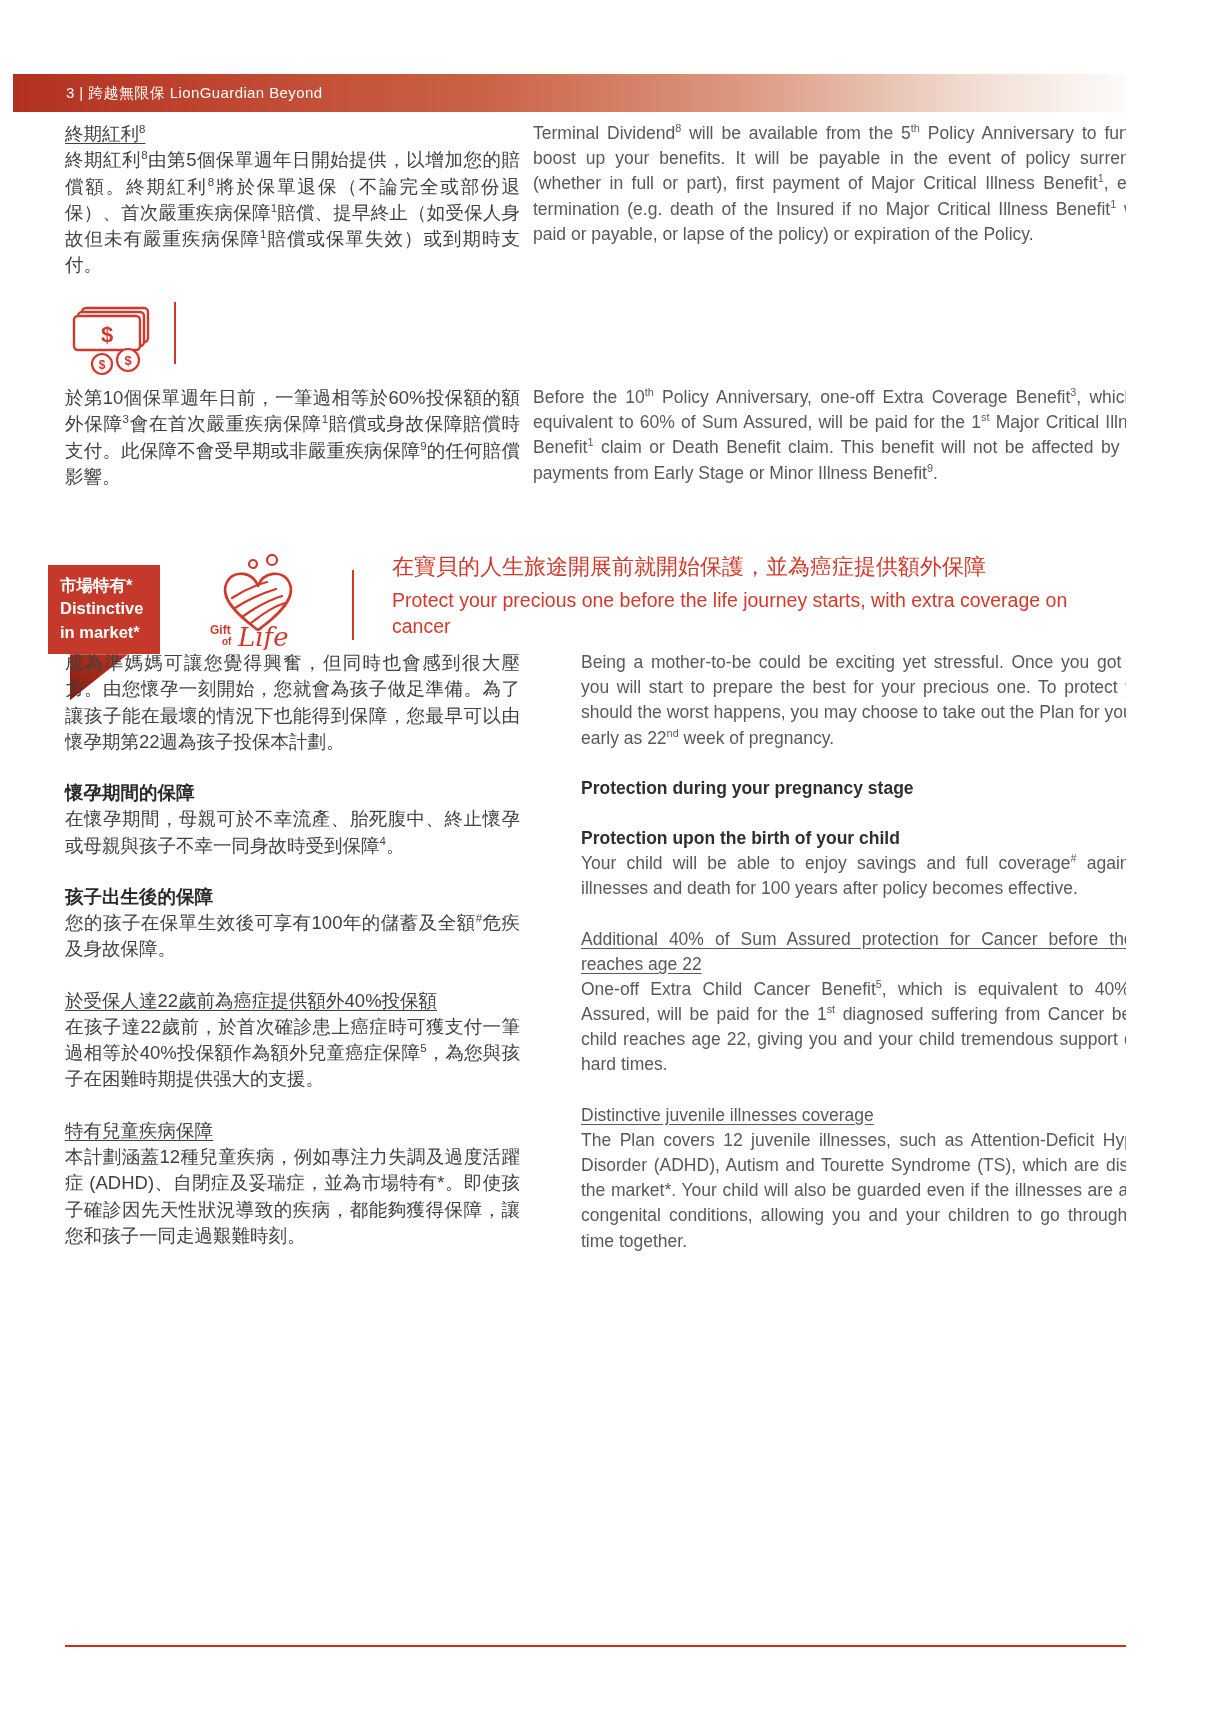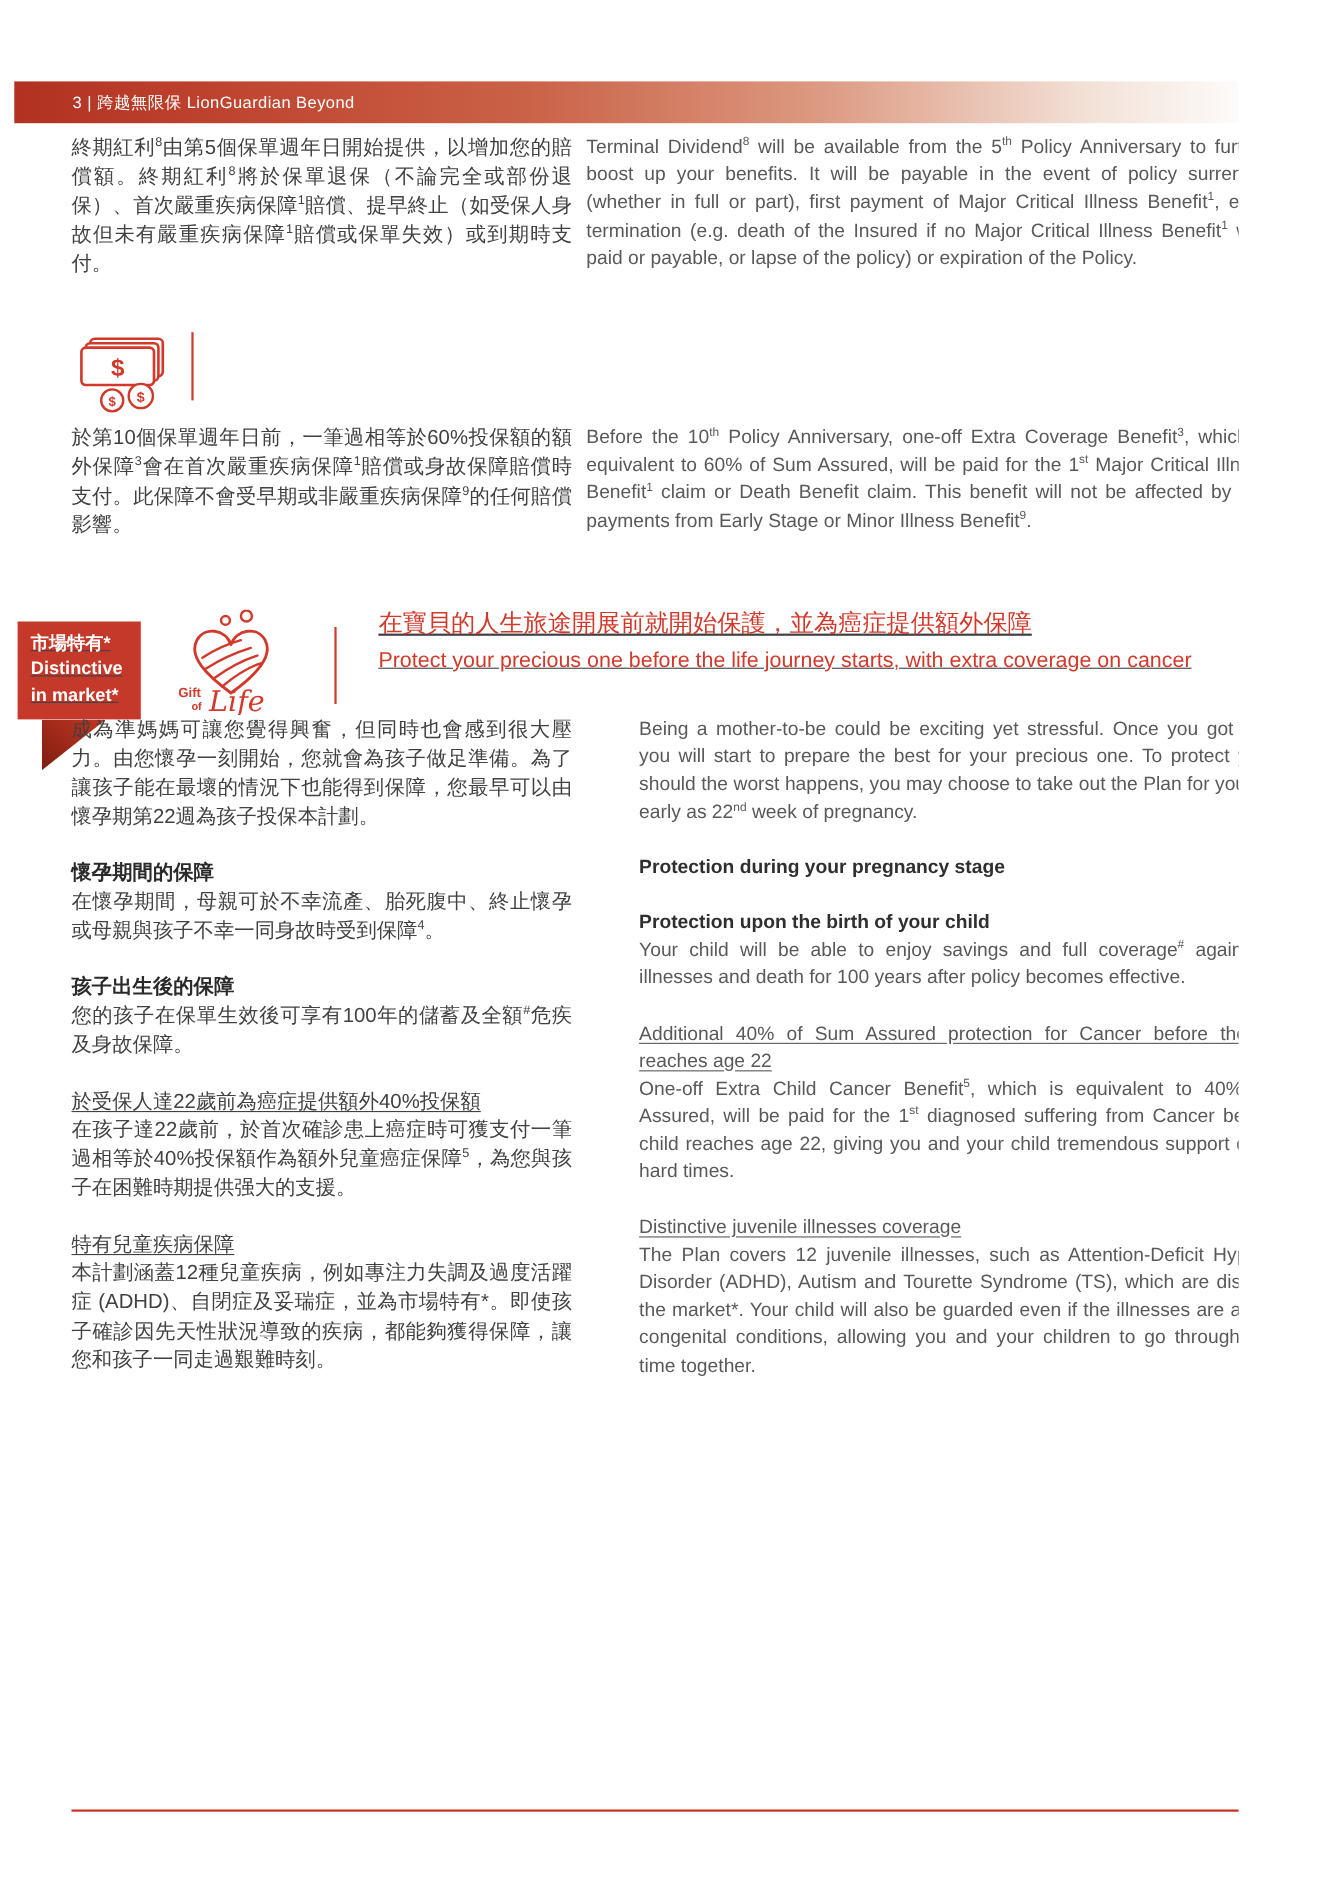--- a/index.html
+++ b/index.html
@@ -25,55 +25,56 @@
   .u-head{text-decoration:underline;text-underline-offset:3px;}
   .b-head{font-weight:bold;color:#2a2a2c;}
   .en .b-head,.b-head.en-b{color:#2f2f31;}
   sup{font-size:62%;line-height:0;vertical-align:super;}
   .sec1{top:121px;}
   .sec2{top:385px;}
   .sec3{top:650px;gap:48px;}
   
   .callout{position:absolute;display:flex;align-items:flex-start;}
   .callout1{left:68px;top:298px;}
-  .callout2{left:16px;top:552px;text-decoration:underline;}
+  .callout2{left:48px;top:552px;}
   .vdivider{width:2px;background:#d2392b;}
   .vd1{height:62px;margin-left:18px;margin-top:4px;}
   .vd2{height:70px;margin-left:42px;margin-top:18px;}
   .callout-titles{margin-left:40px;}
   .callout-titles.c2{margin-left:38px;}
   .callout-zh{font-size:22px;color:#d2392b;line-height:1.35;}
   .callout-en{font-size:19.5px;color:#d2392b;line-height:1.35;margin-top:5px;}
   
   .badge-wrap{position:relative;width:112px;margin-top:13px;}
   .badge{
     box-sizing:border-box;width:112px;background:#c5392b;color:#ffffff;
     font-weight:bold;font-size:16.5px;line-height:1.42;padding:9px 6px 10px 12px;
   }
   .badge-fold{
     position:absolute;left:22px;top:100%;width:58px;height:46px;
     background:linear-gradient(to bottom left,#c23723,#7f1d10);
     clip-path:polygon(0 0,100% 0,0 100%);
   }
-  .gol-icon{margin-left:30px;margin-top:2px;}
+  .gol-icon{margin-left:46px;margin-top:2px;}
   
   .bottom-rule{position:absolute;left:65px;top:1637px;width:1090px;height:2px;background:#cc2f20;border:0;}
   .icon-box{width:88px;}
 </style>
 </head>
 <body>
 
 <div class="page">
 
   <div class="header-bar">
     <span class="header-text">3 | 跨越無限保  LionGuardian Beyond</span>
   </div>
 
   <section class="row sec1">
     <div class="col-zh zh">
+      <div class="u-head">終期紅利<sup>8</sup></div>
       <p>終期紅利<sup>8</sup>由第5個保單週年日開始提供，以增加您的賠償額。終期紅利<sup>8</sup>將於保單退保（不論完全或部份退保）、首次嚴重疾病保障<sup>1</sup>賠償、提早終止（如受保人身故但未有嚴重疾病保障<sup>1</sup>賠償或保單失效）或到期時支付。</p>
     </div>
     <div class="col-en en">
       <p>Terminal Dividend<sup>8</sup> will be available from the 5<sup>th</sup> Policy Anniversary to further boost up your benefits. It will be payable in the event of policy surrender (whether in full or part), first payment of Major Critical Illness Benefit<sup>1</sup>, early termination (e.g. death of the Insured if no Major Critical Illness Benefit<sup>1</sup> was paid or payable, or lapse of the policy) or expiration of the Policy.</p>
     </div>
   </section>
 
   <section class="callout callout1">
     <div class="icon-box">
       <svg width="88" height="78" viewBox="0 0 88 78" fill="none" xmlns="http://www.w3.org/2000/svg">

